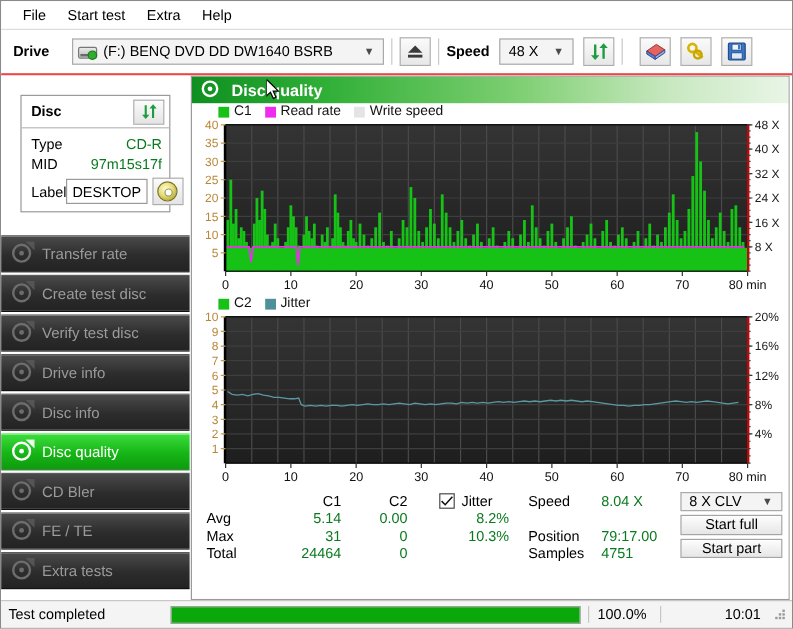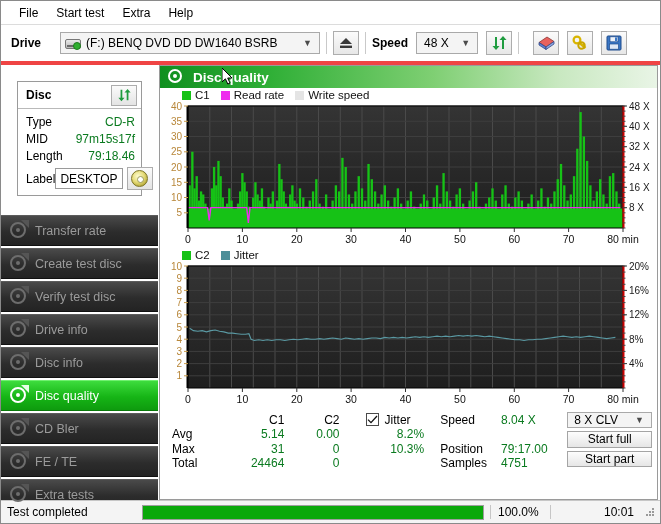--- a/index.html
+++ b/index.html
@@ -52,21 +52,21 @@
     height:23px;min-height:23px;display:flex;align-items:center;
     padding-left:9px;background:#ffffff;
     border-bottom:1px solid #dcdcdc;
   }
   .menu-item{
     font-size:12px;padding:2px 9px;color:#000;cursor:default;
   }
   
   .drivebar{
     height:36px;min-height:36px;display:flex;align-items:center;
-    background:#ffffff;border-bottom:4px solid #ef4444;
+    background:#ffffff;border-bottom:2px solid #ef4444;
     padding-left:10px;padding-right:6px;
   }
   .lbl-bold{font-weight:bold;font-size:12px;}
   .combo{
     height:22px;border:1px solid #a9a9a9;background:#f4f4f4;
     display:flex;align-items:center;box-sizing:border-box;
     font-size:12px;cursor:default;
   }
   .combo .caret{
     margin-left:auto;padding:0 7px 0 5px;color:#4b4b4b;font-size:9px;line-height:1;
@@ -332,24 +332,20 @@
           </div>
         </div>
         <div class="disc-rows">
           <div class="drow">
             <span class="k">Type</span>
             <span class="v">CD-R</span>
           </div>
           <div class="drow">
             <span class="k">MID</span>
             <span class="v">97m15s17f</span>
-          </div>
-          <div class="drow">
-            <span class="k">Length</span>
-            <span class="v">79:18.46</span>
           </div>
           <div class="label-row">
             <span class="k">Label</span>
             <div class="lbl-input">DESKTOP</div>
             <div class="cd-btn">
               <div class="cd"></div>
             </div>
           </div>
         </div>
       </div>

